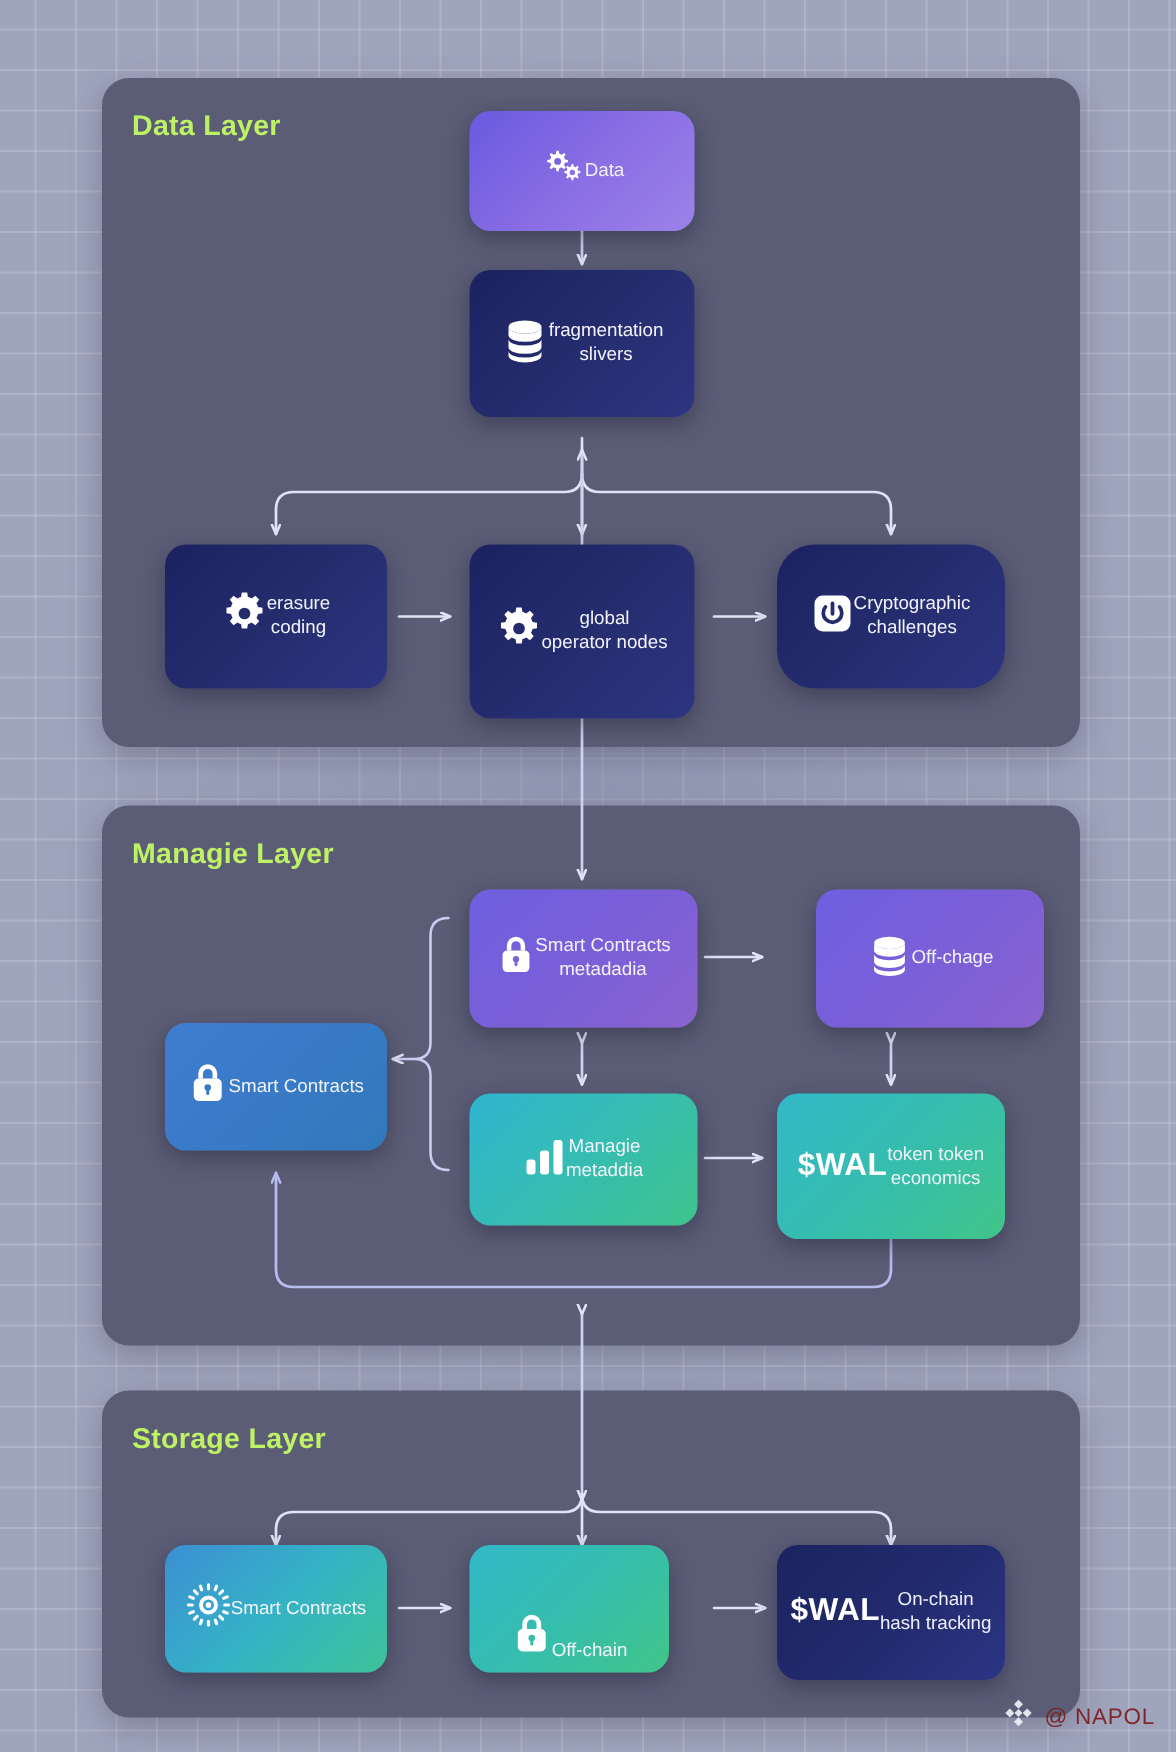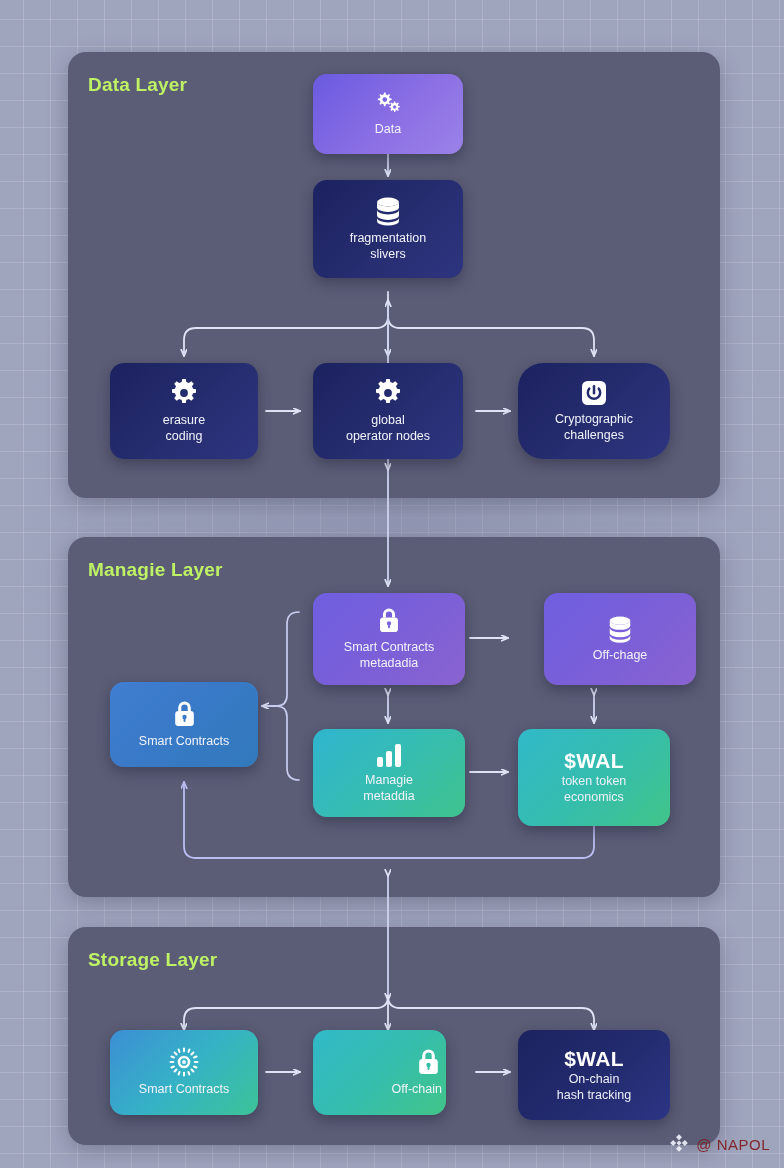--- a/index.html
+++ b/index.html
@@ -51,21 +51,21 @@
     font-size: 19px;
     font-weight: bold;
     letter-spacing: 0.2px;
   }
 
   
   .node {
     position: absolute;
     border-radius: 14px;
     display: flex;
-    flex-direction: column;
+    flex-direction: row;
     align-items: center;
     justify-content: center;
     color: #ffffff;
     text-align: center;
     box-shadow: 0 5px 14px rgba(25,26,45,0.40);
     padding: 6px 4px;
   }
   .node .node-icon {
     display: flex;
     align-items: center;
@@ -242,21 +242,21 @@
                  a8,8 0 0 1 -2.45,-1.02 l-2.48,1.83 l-2.55,-2.55 l1.83,-2.48 a8,8 0 0 1 -1.02,-2.45
                  l-3.0,-0.52 v-3.6 l3.0,-0.52 a8,8 0 0 1 1.02,-2.45 l-1.83,-2.48 l2.55,-2.55
                  l2.48,1.83 a8,8 0 0 1 2.45,-1.02 z"></path>
         <circle cx="15" cy="15" r="3.9" fill="#242c6e"></circle>
       </svg>
     </span>
     <span class="node-label">erasure
 coding</span>
   </div>
 
-  <div class="node g-navy" style="left:313px; top:363px; width:150px; height:96px;">
+  <div class="node g-navy" style="left:313px; top:363px; width:150px; height:116px;">
     <span class="node-icon">
       <svg width="30" height="30" viewBox="0 0 30 30" fill="#ffffff">
         <path d="M13.2,1 h3.6 l0.52,3.0 a8,8 0 0 1 2.45,1.02 l2.48,-1.83 l2.55,2.55 l-1.83,2.48
                  a8,8 0 0 1 1.02,2.45 l3.0,0.52 v3.6 l-3.0,0.52 a8,8 0 0 1 -1.02,2.45 l1.83,2.48
                  l-2.55,2.55 l-2.48,-1.83 a8,8 0 0 1 -2.45,1.02 l-0.52,3.0 h-3.6 l-0.52,-3.0
                  a8,8 0 0 1 -2.45,-1.02 l-2.48,1.83 l-2.55,-2.55 l1.83,-2.48 a8,8 0 0 1 -1.02,-2.45
                  l-3.0,-0.52 v-3.6 l3.0,-0.52 a8,8 0 0 1 1.02,-2.45 l-1.83,-2.48 l2.55,-2.55
                  l2.48,1.83 a8,8 0 0 1 2.45,-1.02 z"></path>
         <circle cx="15" cy="15" r="3.9" fill="#242c6e"></circle>
       </svg>

